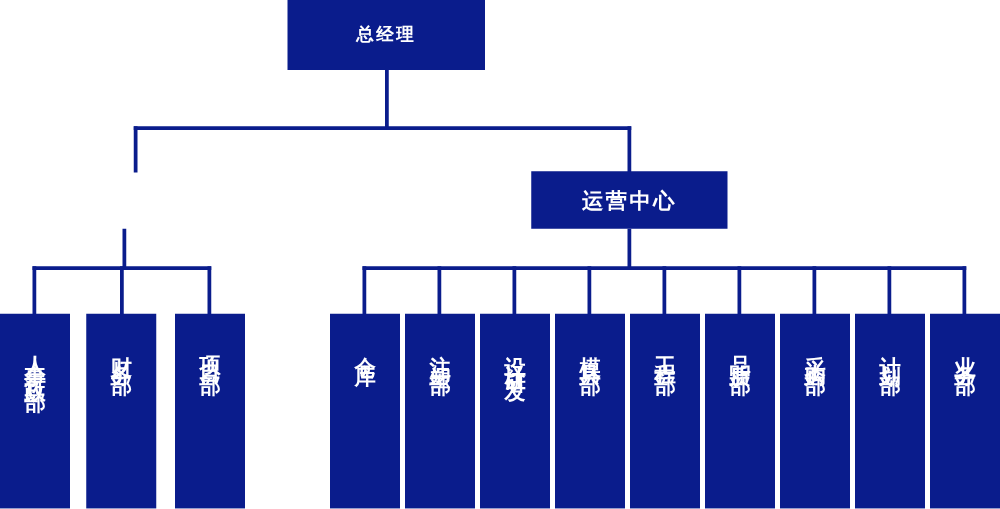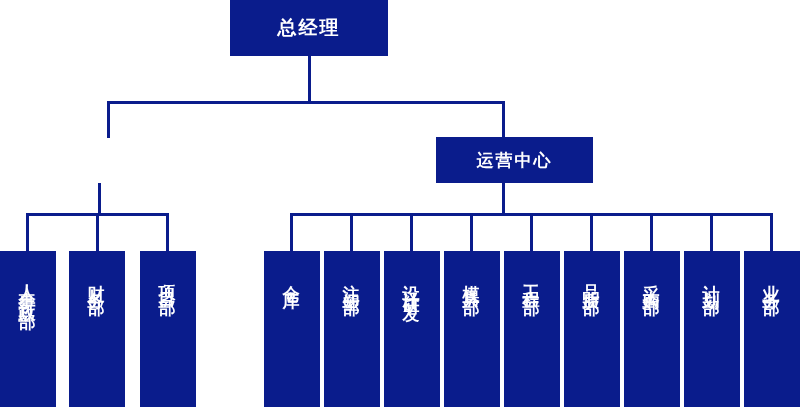--- a/index.html
+++ b/index.html
@@ -12,23 +12,23 @@
   body{font-family:"DejaVu Sans","Liberation Sans",sans-serif;}
   .canvas{
     position:relative;width:800px;height:407px;
     background:var(--background);overflow:hidden;
   }
   .hbox{
     position:absolute;background:var(--box);color:var(--text);
     display:flex;align-items:center;justify-content:center;
     font-weight:700;letter-spacing:2px;
   }
-  .root-box{left:230px;top:0;width:158px;height:56px;font-size:19px;}
+  .root-box{left:230px;top:0;width:158px;height:56px;font-size:14px;}
   .func-box{left:22px;top:137px;width:155px;height:46px;font-size:17px;}
-  .ops-box{left:436px;top:137px;width:157px;height:46px;font-size:17px;}
+  .ops-box{left:425px;top:137px;width:157px;height:46px;font-size:17px;}
   .vbox{
     position:absolute;top:251px;width:56px;height:156px;
     background:var(--box);color:var(--text);
     writing-mode:vertical-rl;text-orientation:upright;
     font-size:17px;font-weight:700;letter-spacing:7px;
     display:flex;align-items:center;justify-content:flex-start;
     padding-top:20px;box-sizing:border-box;
   }
   .d1{left:0;}   .d2{left:69px;}  .d3{left:140px;}
   .d4{left:264px;} .d5{left:324px;} .d6{left:384px;}

